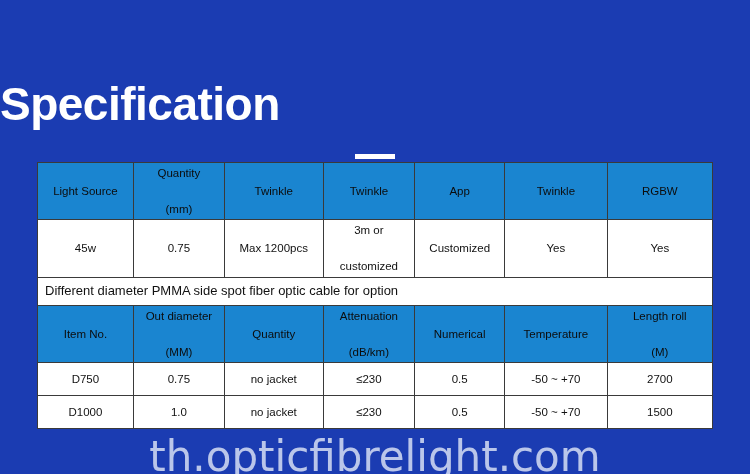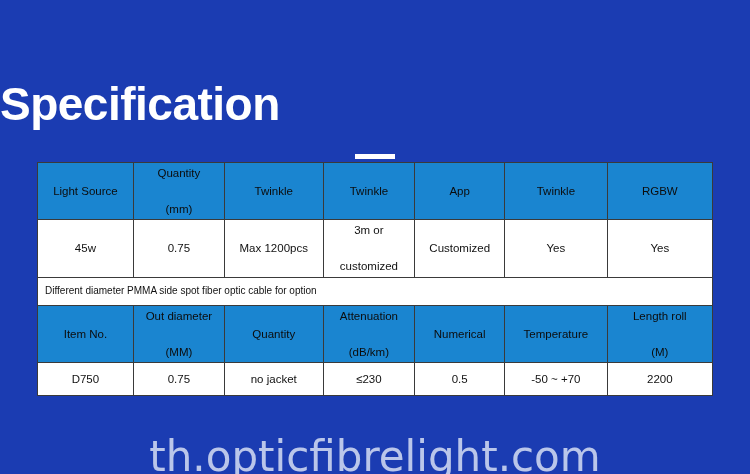--- a/index.html
+++ b/index.html
@@ -90,21 +90,21 @@
   th .sub,
   td .sub {
     display: block;
     margin-top: 21px;
   }
 
   tr.note-row td {
     text-align: left;
     padding-left: 7px;
     height: 28px;
-    font-size: 10px;
+    font-size: 13px;
   }
 
   
   .watermark {
     position: absolute;
     left: 0;
     right: 0;
     bottom: -4px;
     text-align: center;
     font-family: "DejaVu Sans", sans-serif;
@@ -208,20 +208,29 @@
         </th>
       </tr>
 
       <tr>
         <td>D750</td>
         <td>0.75</td>
         <td>no jacket</td>
         <td>≤230</td>
         <td>0.5</td>
         <td>-50 ~ +70</td>
-        <td>2200</td>
-      </tr>
-
+        <td>2700</td>
+      </tr>
+
+      <tr>
+        <td>D1000</td>
+        <td>1.0</td>
+        <td>no jacket</td>
+        <td>≤230</td>
+        <td>0.5</td>
+        <td>-50 ~ +70</td>
+        <td>1500</td>
+      </tr>
     </tbody>
   </table>
 </div>
 
 <div class="watermark">th.opticfibrelight.com</div>
 
 </body></html>

